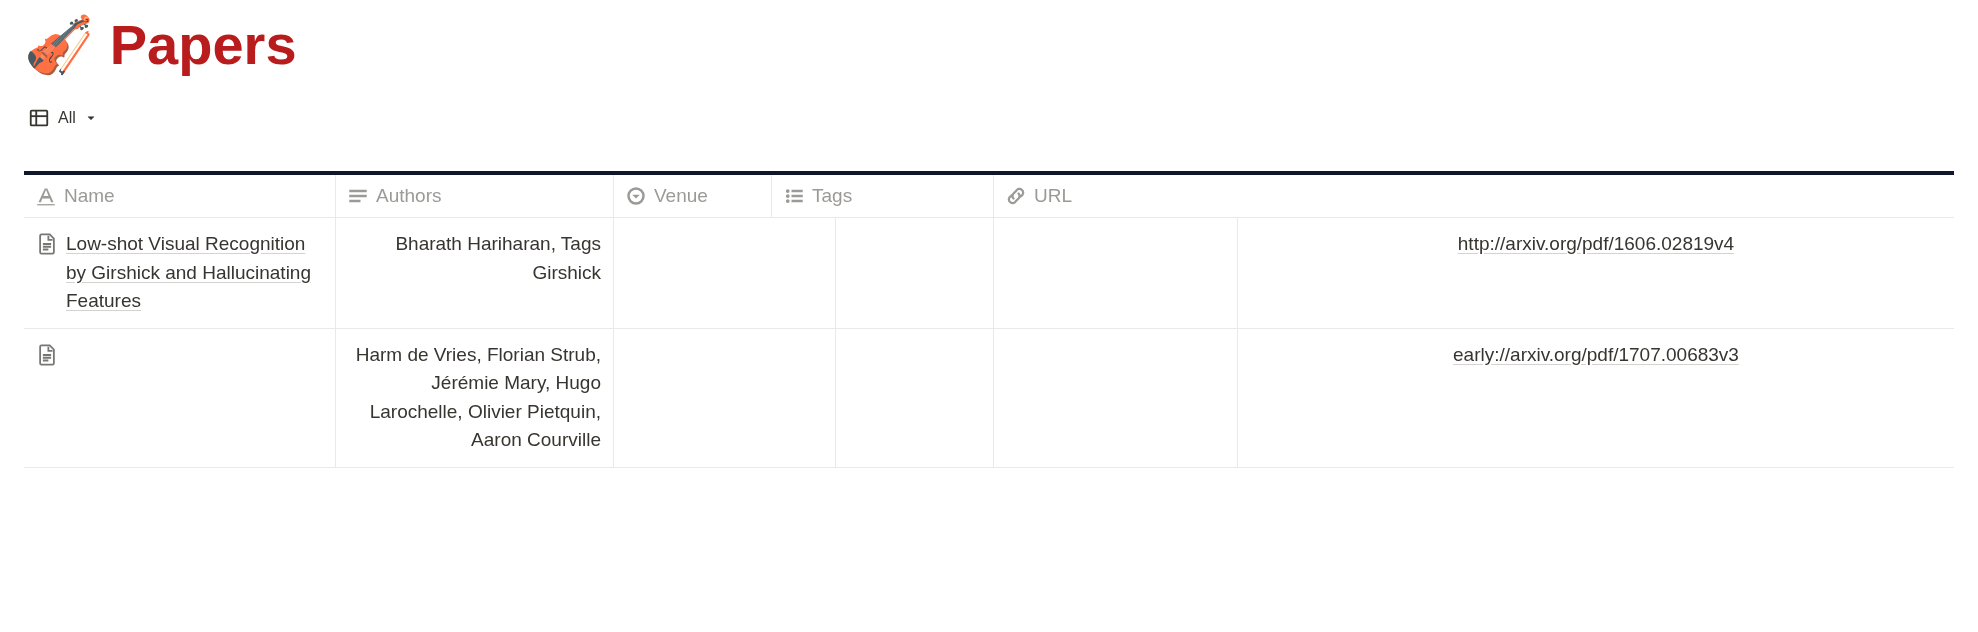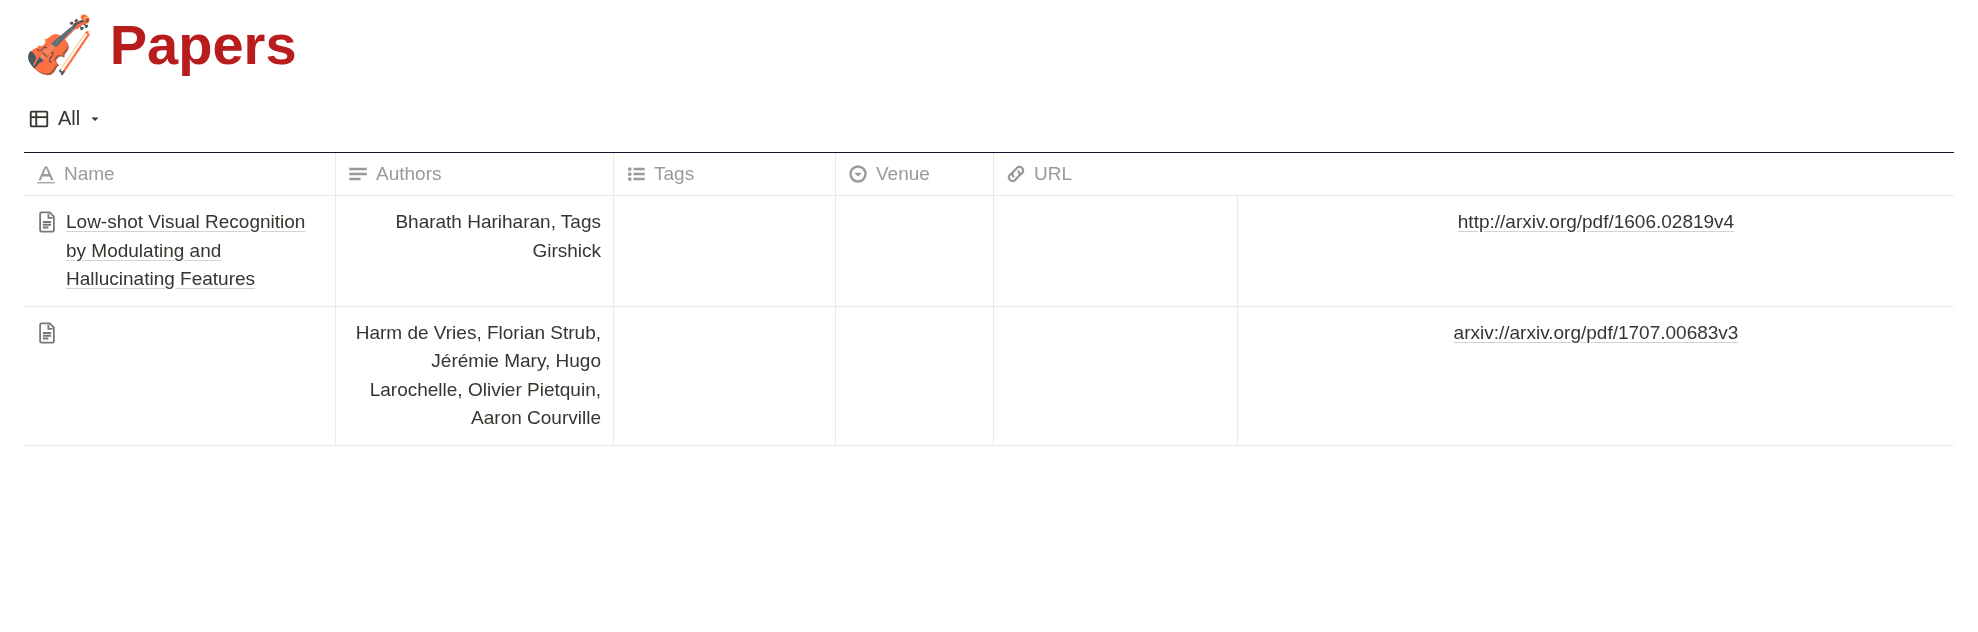--- a/index.html
+++ b/index.html
@@ -27,38 +27,38 @@
       font-size: 56px;
       font-weight: 700;
       color: #b91c1c;
     }
     .view-selector {
       display: inline-flex;
       align-items: center;
       gap: 8px;
       padding: 6px 4px;
       cursor: pointer;
-      font-size: 20px;
+      font-size: 16px;
       color: #37352f;
-      margin-bottom: 16px;
     }
     .view-selector svg.table-icon {
       width: 22px;
       height: 22px;
       stroke: #37352f;
       fill: none;
     }
     .view-selector .chevron {
       width: 14px;
       height: 14px;
       stroke: #37352f;
       fill: #37352f;
     }
     .table-container {
-      border-top: 1px solid #0f172a;
+      border-top: 4px solid #0f172a;
+      margin-top: 36px;
     }
     .table-header {
       display: flex;
       border-bottom: 1px solid #e9e9e7;
     }
     .th {
       display: flex;
       align-items: center;
       gap: 8px;
       padding: 10px 12px;
@@ -163,55 +163,55 @@
       <span>Name</span>
     </div>
     <div class="th col-authors">
       <svg viewBox="0 0 16 16">
           <rect x="1" y="3" width="14" height="2"></rect>
           <rect x="1" y="7" width="14" height="2"></rect>
           <rect x="1" y="11" width="9" height="2"></rect>
         </svg>
       <span>Authors</span>
     </div>
+    <div class="th col-venue">
+      <svg viewBox="0 0 16 16">
+          <circle cx="8" cy="8" r="6" fill="none" stroke="#9b9a97" stroke-width="2"></circle>
+          <path d="M5 7l3 3 3-3z"></path>
+        </svg>
+      <span>Venue</span>
+    </div>
     <div class="th col-tags">
       <svg viewBox="0 0 16 16">
           <circle cx="3" cy="4" r="1.5"></circle>
           <rect x="6" y="3" width="9" height="2"></rect>
           <circle cx="3" cy="8" r="1.5"></circle>
           <rect x="6" y="7" width="9" height="2"></rect>
           <circle cx="3" cy="12" r="1.5"></circle>
           <rect x="6" y="11" width="9" height="2"></rect>
         </svg>
       <span>Tags</span>
-    </div>
-    <div class="th col-venue">
-      <svg viewBox="0 0 16 16">
-          <circle cx="8" cy="8" r="6" fill="none" stroke="#9b9a97" stroke-width="2"></circle>
-          <path d="M5 7l3 3 3-3z"></path>
-        </svg>
-      <span>Venue</span>
     </div>
     <div class="th col-url">
       <svg viewBox="0 0 16 16">
           <path d="M6 10a3 3 0 010-4l2-2a3 3 0 114 4l-1 1M10 6a3 3 0 010 4l-2 2a3 3 0 11-4-4l1-1" fill="none" stroke="#9b9a97" stroke-width="1.8" stroke-linecap="round"></path>
         </svg>
       <span>URL</span>
     </div>
   </div>
 
   <div class="table-row">
     <div class="td col-name">
       <div class="name-cell">
         <span class="page-doc-icon">
           <svg viewBox="0 0 16 16">
               <path d="M4 1h6l3 3v10a1 1 0 01-1 1H4a1 1 0 01-1-1V2a1 1 0 011-1zm5 1v3h3M5 8h6M5 10h6M5 12h4" fill="none" stroke="#787774" stroke-width="1.3"></path>
             </svg>
         </span>
-        <span class="name-text">Low-shot Visual Recognition by Modulating and Hallucinating Features</span>
+        <span class="name-text">Low-shot Visual Recognition by Girshick and Hallucinating Features</span>
       </div>
     </div>
     <div class="td col-authors">Bharath Hariharan, Tags Girshick</div>
     <div class="td col-tags"></div>
     <div class="td col-venue"></div>
     <div class="td col-notes"></div>
     <div class="td col-url">
       <span class="url-text">http://arxiv.org/pdf/1606.02819v4</span>
     </div>
   </div>
@@ -224,19 +224,19 @@
               <path d="M4 1h6l3 3v10a1 1 0 01-1 1H4a1 1 0 01-1-1V2a1 1 0 011-1zm5 1v3h3M5 8h6M5 10h6M5 12h4" fill="none" stroke="#787774" stroke-width="1.3"></path>
             </svg>
         </span>
       </div>
     </div>
     <div class="td col-authors">Harm de Vries, Florian Strub, Jérémie Mary, Hugo Larochelle, Olivier Pietquin, Aaron Courville</div>
     <div class="td col-tags"></div>
     <div class="td col-venue"></div>
     <div class="td col-notes"></div>
     <div class="td col-url">
-      <span class="url-text">arxiv://arxiv.org/pdf/1707.00683v3</span>
+      <span class="url-text">early://arxiv.org/pdf/1707.00683v3</span>
     </div>
   </div>
 </div>
 
 
 
 
 </body></html>

